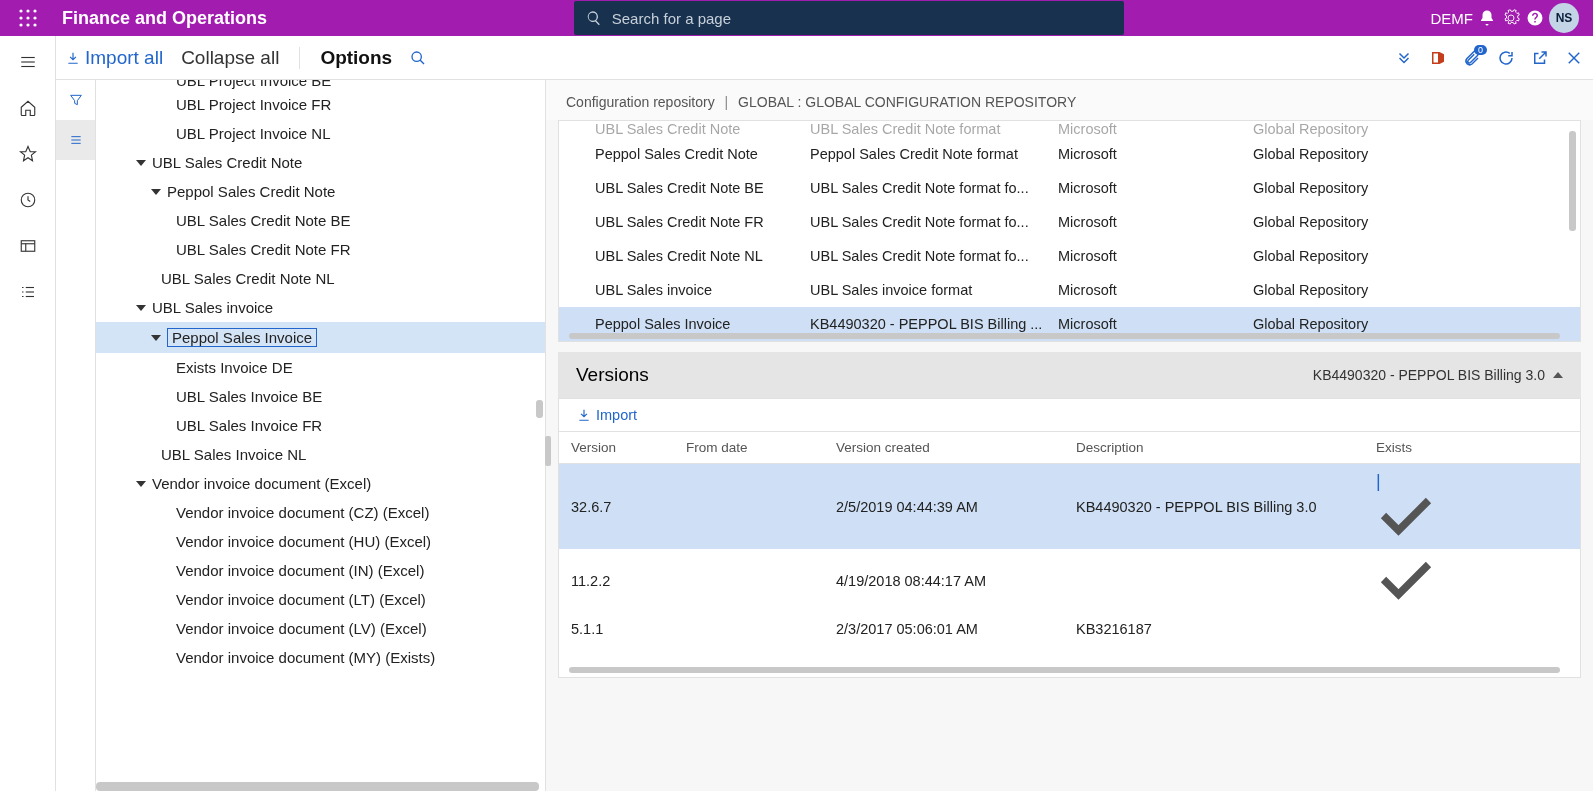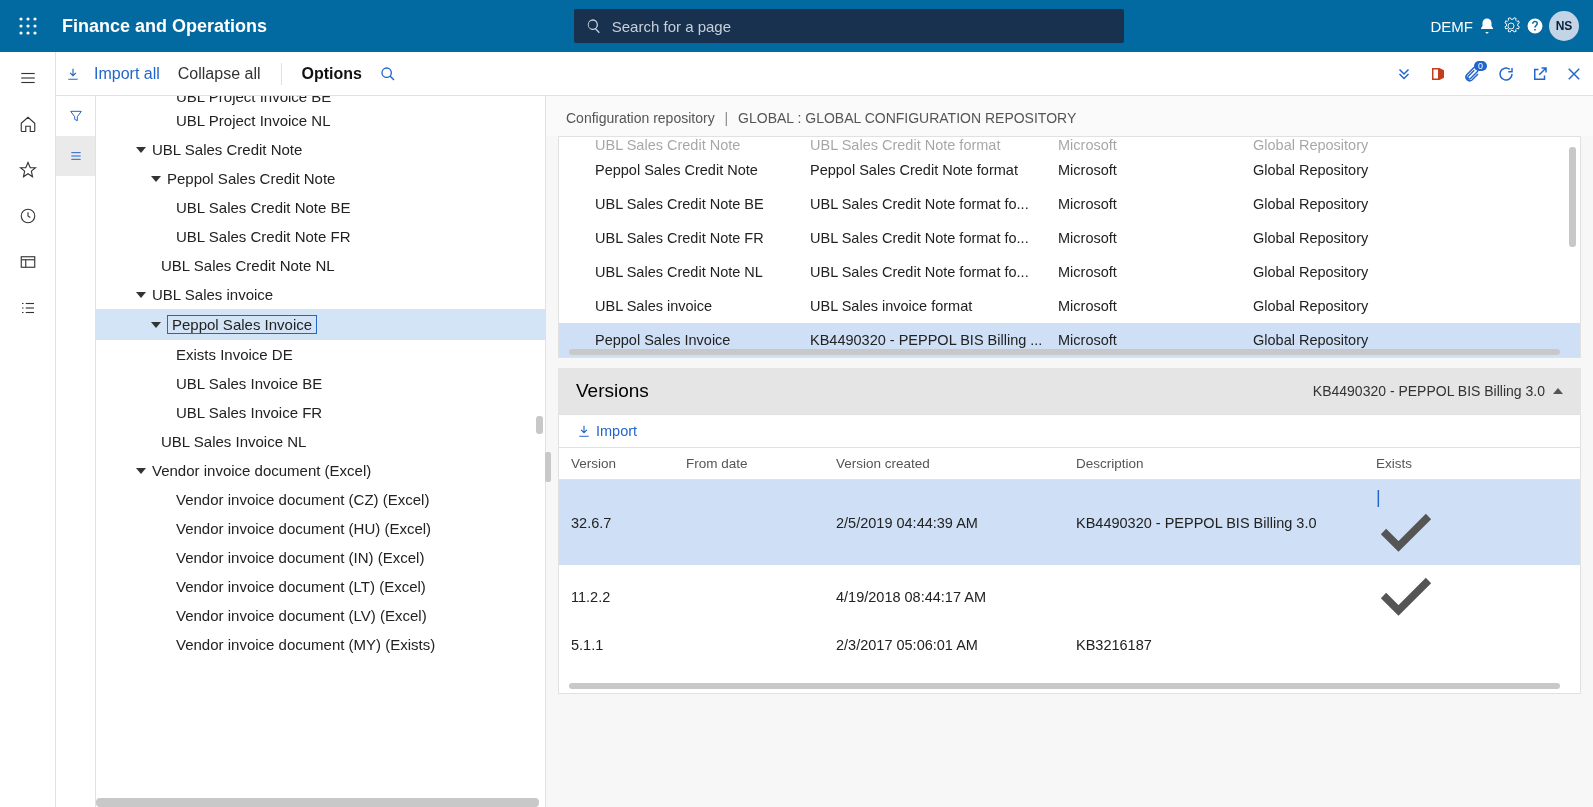--- a/index.html
+++ b/index.html
@@ -1,19 +1,19 @@
 <!DOCTYPE html>
 <html><head>
 <meta charset="utf-8">
 <style>
 * { box-sizing: border-box; margin: 0; padding: 0; font-family: "Segoe UI", Arial, sans-serif; }
 body { width: 1593px; height: 807px; overflow: hidden; background: #fff; }
 
 
-.app-bar { height: 52px; background: #0369a1; color: #fff; display: flex; align-items: center; }
+.app-bar { height: 36px; background: #a21caf; color: #fff; display: flex; align-items: center; }
 .waffle { width: 56px; display: flex; justify-content: center; align-items: center; height: 100%; }
 .waffle svg { width: 18px; height: 18px; fill: #fff; }
 .app-title { font-size: 18px; font-weight: 600; margin-left: 6px; }
 .search-wrap { flex:1; display:flex; justify-content:center; }
 .search-box { width: 550px; height: 34px; background: #18314f; border-radius: 2px; display: flex; align-items: center; padding: 0 12px; color: #c7d0d9;}
 .search-box svg { width:16px; height:16px; fill:#c7d0d9; margin-right:10px;}
 .search-box span { font-size:15px; }
 .top-right { display:flex; align-items:center; gap: 4px; padding-right:14px; height:100%;}
 .top-right .txt { font-size:15px;}
 .top-right .icon { width:20px; height:20px; display:flex; align-items:center; justify-content:center;}
@@ -24,21 +24,21 @@
 .content { display:flex; height: calc(100% - 52px); }
 .rail { width:56px; border-right:1px solid #e1e1e1; display:flex; flex-direction:column; align-items:center; padding-top:14px; gap:22px;}
 .rail .ritem { width:24px; height:24px; display:flex; align-items:center; justify-content:center; color:#333;}
 .rail svg { width:18px; height:18px; fill:none; stroke:#333; stroke-width:1.5;}
 
 .main { flex:1; display:flex; flex-direction:column; }
 
 
 .cmdbar { height:44px; border-bottom:1px solid #e1e1e1; display:flex; align-items:center; padding:0 10px; justify-content:space-between;}
 .cmdbar-left { display:flex; align-items:center; gap:18px; height:100%;}
-.cmdbar-left .cmd { font-size:16px; color:#2266cc; display:flex; align-items:center; gap:14px; cursor:pointer;}
+.cmdbar-left .cmd { font-size:19px; color:#2266cc; display:flex; align-items:center; gap:5px; cursor:pointer;}
 .cmdbar-left .cmd.plain { color:#333;}
 .cmdbar-left .cmd.bold { color:#111; font-weight:600;}
 .cmdbar-left .sep { width:1px; height:22px; background:#e1e1e1; margin:0 2px;}
 .cmdbar-right { display:flex; align-items:center; gap:16px;}
 .cmdbar-right .cicon { width:18px; height:18px; display:flex;}
 .cmdbar-right svg { width:18px; height:18px; }
 
 
 .body { flex:1; display:flex; overflow:hidden;}
 
@@ -251,20 +251,23 @@
               <svg viewBox="0 0 24 24" stroke="#333">
                 <line x1="5" y1="7" x2="19" y2="7"></line>
                 <line x1="5" y1="12" x2="19" y2="12"></line>
                 <line x1="5" y1="17" x2="19" y2="17"></line>
               </svg>
             </div>
         </div>
         <div class="tree" id="tree">
             <div class="tree-item" style="padding-left: 80px; height: 14px; overflow: hidden; padding-top: 0px; margin-top: -8px;">
               <span class="label-box">UBL Project Invoice BE</span>
+            </div>
+            <div class="tree-item" style="padding-left: 80px;">
+              <span class="label-box">UBL Project Invoice FR</span>
             </div>
             <div class="tree-item" style="padding-left: 80px;">
               <span class="label-box">UBL Project Invoice NL</span>
             </div>
             <div class="tree-item" style="padding-left: 40px;">
               <span class="caret"></span>
               <span class="label-box">UBL Sales Credit Note</span>
             </div>
             <div class="tree-item" style="padding-left: 55px;">
               <span class="caret"></span>

